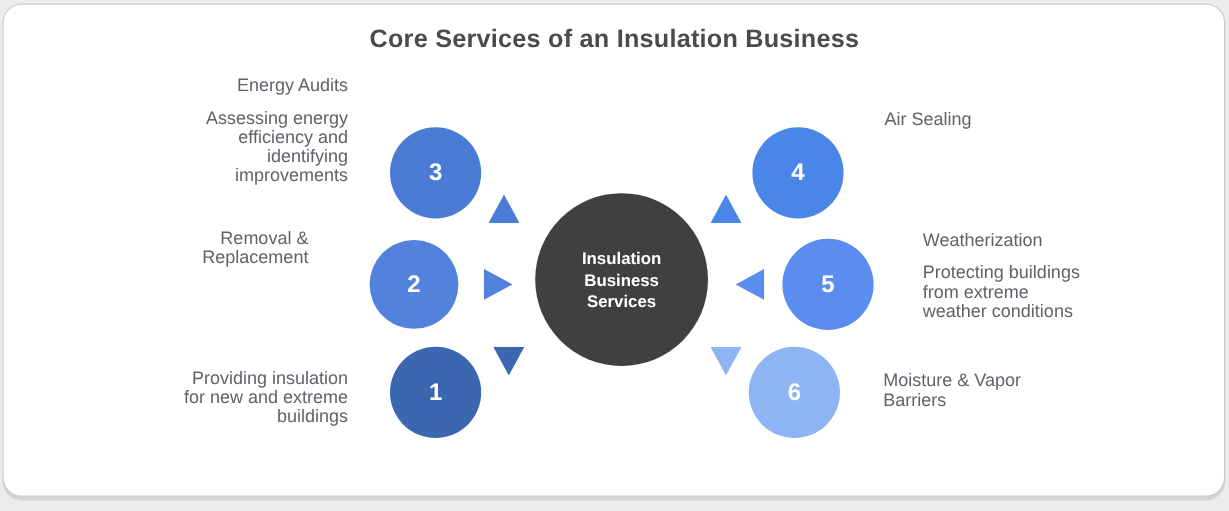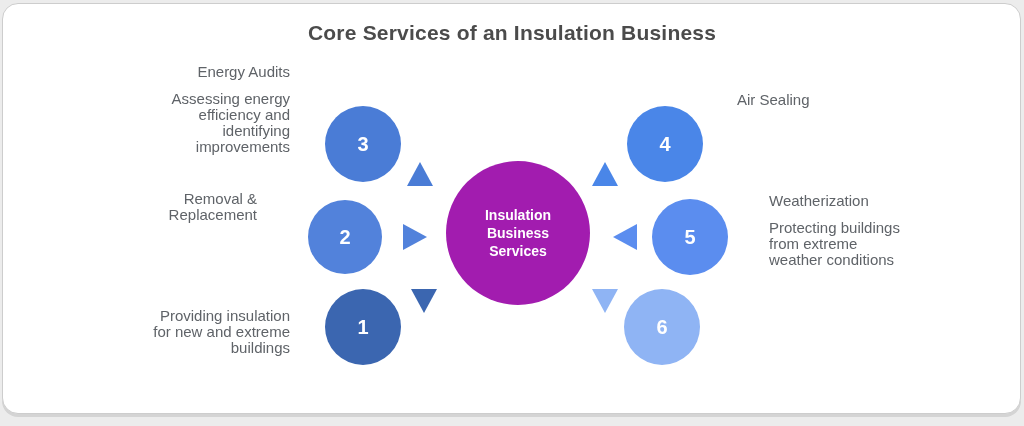--- a/index.html
+++ b/index.html
@@ -66,20 +66,21 @@
   </div>
 
   <div class="info right-col t4">
     <div class="svc-name">Air Sealing</div>
   </div>
   <div class="info right-col t5">
     <div class="svc-name">Weatherization</div>
     <div class="svc-desc">Protecting buildings from extreme weather conditions</div>
   </div>
   <div class="info right-col t6">
+    <div class="svc-name">Moisture &amp; Vapor Barriers</div>
   </div>
 
   <div class="node n3" style="background: rgb(74, 124, 214);">
     <span>3</span>
   </div>
   <div class="node n2" style="background: rgb(82, 130, 219);">
     <span>2</span>
   </div>
   <div class="node n1" style="background: rgb(59, 102, 176);">
     <span>1</span>
@@ -94,17 +95,17 @@
     <span>6</span>
   </div>
 
   <div class="arrow up a3" style="background: rgb(74, 124, 214);"></div>
   <div class="arrow right a2" style="background: rgb(82, 130, 219);"></div>
   <div class="arrow down a1" style="background: rgb(59, 102, 176);"></div>
   <div class="arrow up a4" style="background: rgb(74, 134, 232);"></div>
   <div class="arrow left a5" style="background: rgb(91, 141, 239);"></div>
   <div class="arrow down a6" style="background: rgb(143, 180, 244);"></div>
 
-  <div class="center-node" style="background: #a21caf;">
+  <div class="center-node" style="background: #404040;">
     <span>Insulation Business Services</span>
   </div>
 
 </div>
 
 </body></html>

